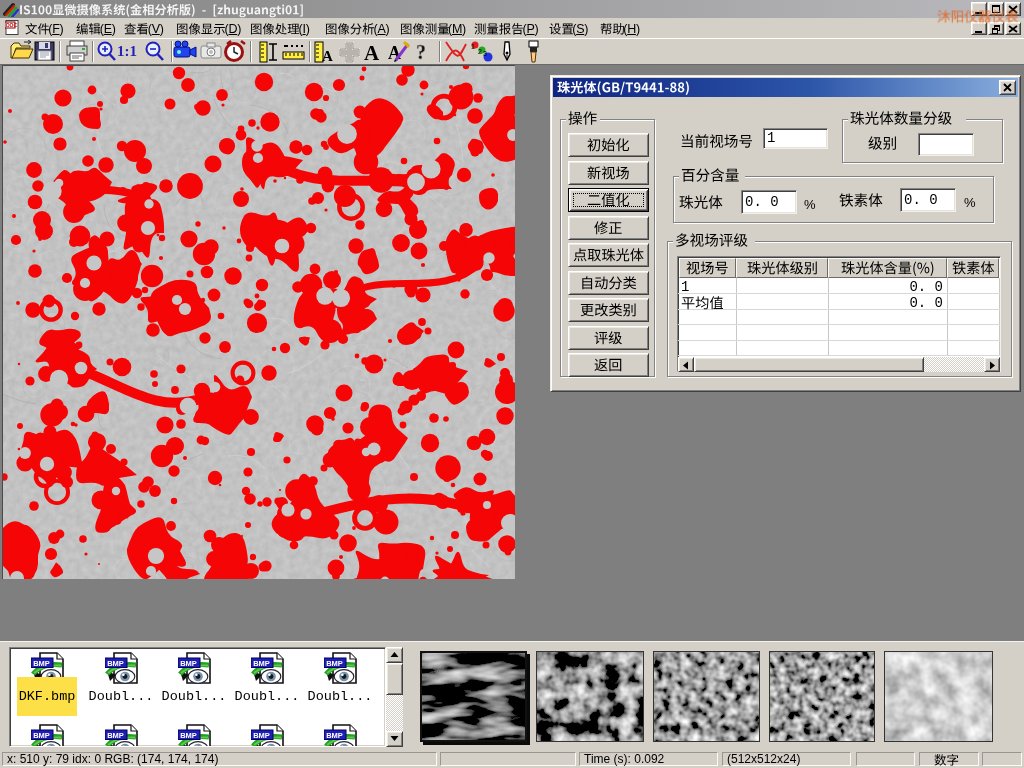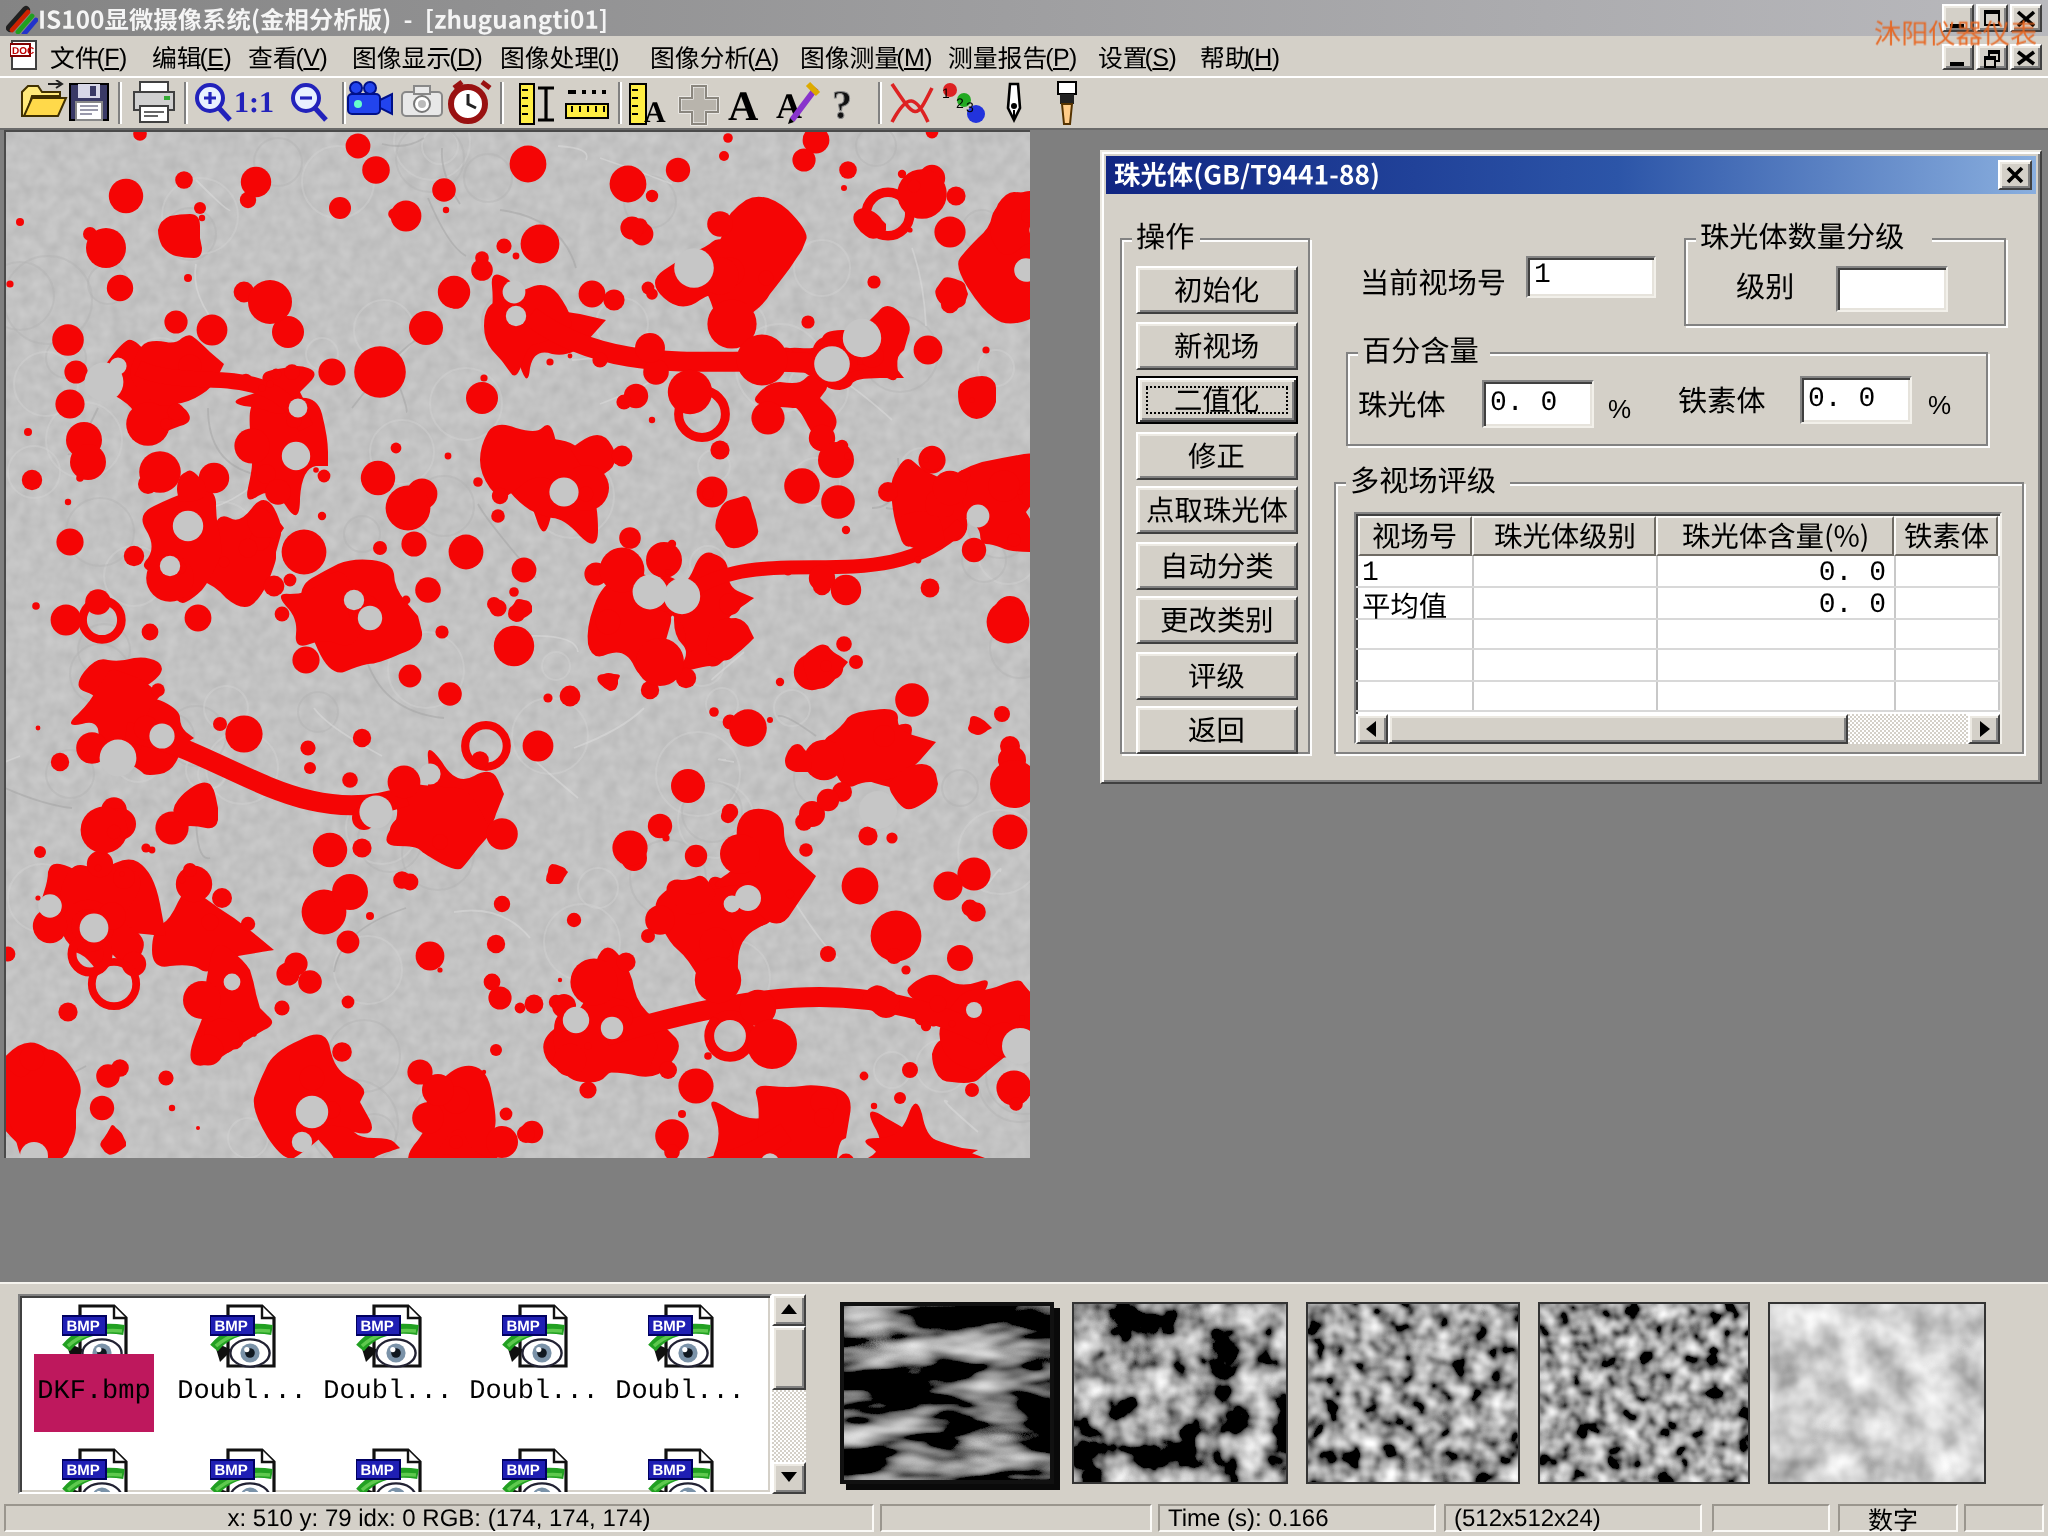--- a/index.html
+++ b/index.html
@@ -984,21 +984,21 @@
         <path d="M2 22 Q12 10 31 13" fill="none" stroke="#22a022" stroke-width="5"></path>
         <path d="M3 21 Q13 12 30 13.5" fill="none" stroke="#5ec94e" stroke-width="1.8"></path>
         <rect x="0" y="6" width="22" height="9.5" fill="#1f1fb4" stroke="#000060"></rect>
         <text x="2.2" y="13.6" font-size="7.5" font-weight="bold" fill="#fff" font-family="Liberation Sans">BMP</text>
       </g>
     </defs>
   </svg>
 <svg class="abs" style="left:31px;top:652px" width="33" height="32">
     <use href="#bmpico"></use>
   </svg>
-<div class="abs" style="left:2px;top:689px;width:90px;text-align:center;font-family:'Liberation Mono';font-size:13.5px;color:#000;"><span style="background:#be185d;padding:12px 2px">DKF.bmp</span></div>
+<div class="abs" style="left:2px;top:689px;width:90px;text-align:center;font-family:'Liberation Mono';font-size:13.5px;color:#000;"><span style="background:#fde047;padding:12px 2px">DKF.bmp</span></div>
 <svg class="abs" style="left:105px;top:652px" width="33" height="32">
     <use href="#bmpico"></use>
   </svg>
 <div class="abs" style="left:76px;top:689px;width:90px;text-align:center;font-family:'Liberation Mono';font-size:13.5px;color:#000;"><span style="padding:0 2px">Doubl...</span></div>
 <svg class="abs" style="left:178px;top:652px" width="33" height="32">
     <use href="#bmpico"></use>
   </svg>
 <div class="abs" style="left:149px;top:689px;width:90px;text-align:center;font-family:'Liberation Mono';font-size:13.5px;color:#000;"><span style="padding:0 2px">Doubl...</span></div>
 <svg class="abs" style="left:251px;top:652px" width="33" height="32">
     <use href="#bmpico"></use>
@@ -1070,23 +1070,23 @@
 <div class="abs" style="left:884px;top:651px;border:1px solid #333">
     <svg width="107" height="89" style="display:block">
       <filter id="th4" x="0" y="0" width="100%" height="100%">
         <feTurbulence type="fractalNoise" baseFrequency="0.0550 0.0550" numOctaves="3" seed="53"></feTurbulence>
         <feColorMatrix type="matrix" values="1.00 0 0 0 0.13, 1.00 0 0 0 0.13, 1.00 0 0 0 0.13, 0 0 0 0 1"></feColorMatrix>
       </filter>
       <rect width="107" height="89" filter="url(#th4)"></rect>
     </svg>
   </div>
 <div class="abs" style="left:0;top:750px;width:1024px;height:18px;background:#d4d0c8"></div>
-<div class="abs" style="left:2px;top:752px;width:435px;height:14px;border:1px solid;border-color:#9a968e #fbfaf7 #fbfaf7 #9a968e;background:#d4d0c8;font-size:12px;color:#000;padding:0 4px;text-align:center;line-height:13px;white-space:nowrap">x: 510 y: 79 idx: 0 RGB: (174, 174, 174)</div>
+<div class="abs" style="left:2px;top:752px;width:435px;height:14px;border:1px solid;border-color:#9a968e #fbfaf7 #fbfaf7 #9a968e;background:#d4d0c8;font-size:12px;color:#000;padding:0 4px;text-align:left;line-height:13px;white-space:nowrap">x: 510 y: 79 idx: 0 RGB: (174, 174, 174)</div>
 <div class="abs" style="left:440px;top:752px;width:136px;height:14px;border:1px solid;border-color:#9a968e #fbfaf7 #fbfaf7 #9a968e;background:#d4d0c8;font-size:12px;color:#000;padding:0 4px;text-align:left;line-height:13px;white-space:nowrap"></div>
-<div class="abs" style="left:579px;top:752px;width:139px;height:14px;border:1px solid;border-color:#9a968e #fbfaf7 #fbfaf7 #9a968e;background:#d4d0c8;font-size:12px;color:#000;padding:0 4px;text-align:left;line-height:13px;white-space:nowrap">Time (s): 0.166</div>
+<div class="abs" style="left:579px;top:752px;width:139px;height:14px;border:1px solid;border-color:#9a968e #fbfaf7 #fbfaf7 #9a968e;background:#d4d0c8;font-size:12px;color:#000;padding:0 4px;text-align:left;line-height:13px;white-space:nowrap">Time (s): 0.092</div>
 <div class="abs" style="left:722px;top:752px;width:129px;height:14px;border:1px solid;border-color:#9a968e #fbfaf7 #fbfaf7 #9a968e;background:#d4d0c8;font-size:12px;color:#000;padding:0 4px;text-align:left;line-height:13px;white-space:nowrap">(512x512x24)</div>
 <div class="abs" style="left:856px;top:752px;width:59px;height:14px;border:1px solid;border-color:#9a968e #fbfaf7 #fbfaf7 #9a968e;background:#d4d0c8;font-size:12px;color:#000;padding:0 4px;text-align:left;line-height:13px;white-space:nowrap"></div>
 <div class="abs" style="left:919px;top:752px;width:60px;height:14px;border:1px solid;border-color:#9a968e #fbfaf7 #fbfaf7 #9a968e;background:#d4d0c8;font-size:12px;color:#000;padding:0 4px;text-align:left;line-height:13px;white-space:nowrap"></div>
 <div style="position:absolute;left:934.0px;top:753.0px;">
     <svg width="25.0" height="15.6" style="display:block">
       <g fill="#000" transform="translate(0,11.62) scale(0.01250,-0.01250)">
         <use href="#r6570" x="0"></use>
         <use href="#r5b57" x="1000"></use>
       </g>
     </svg>

